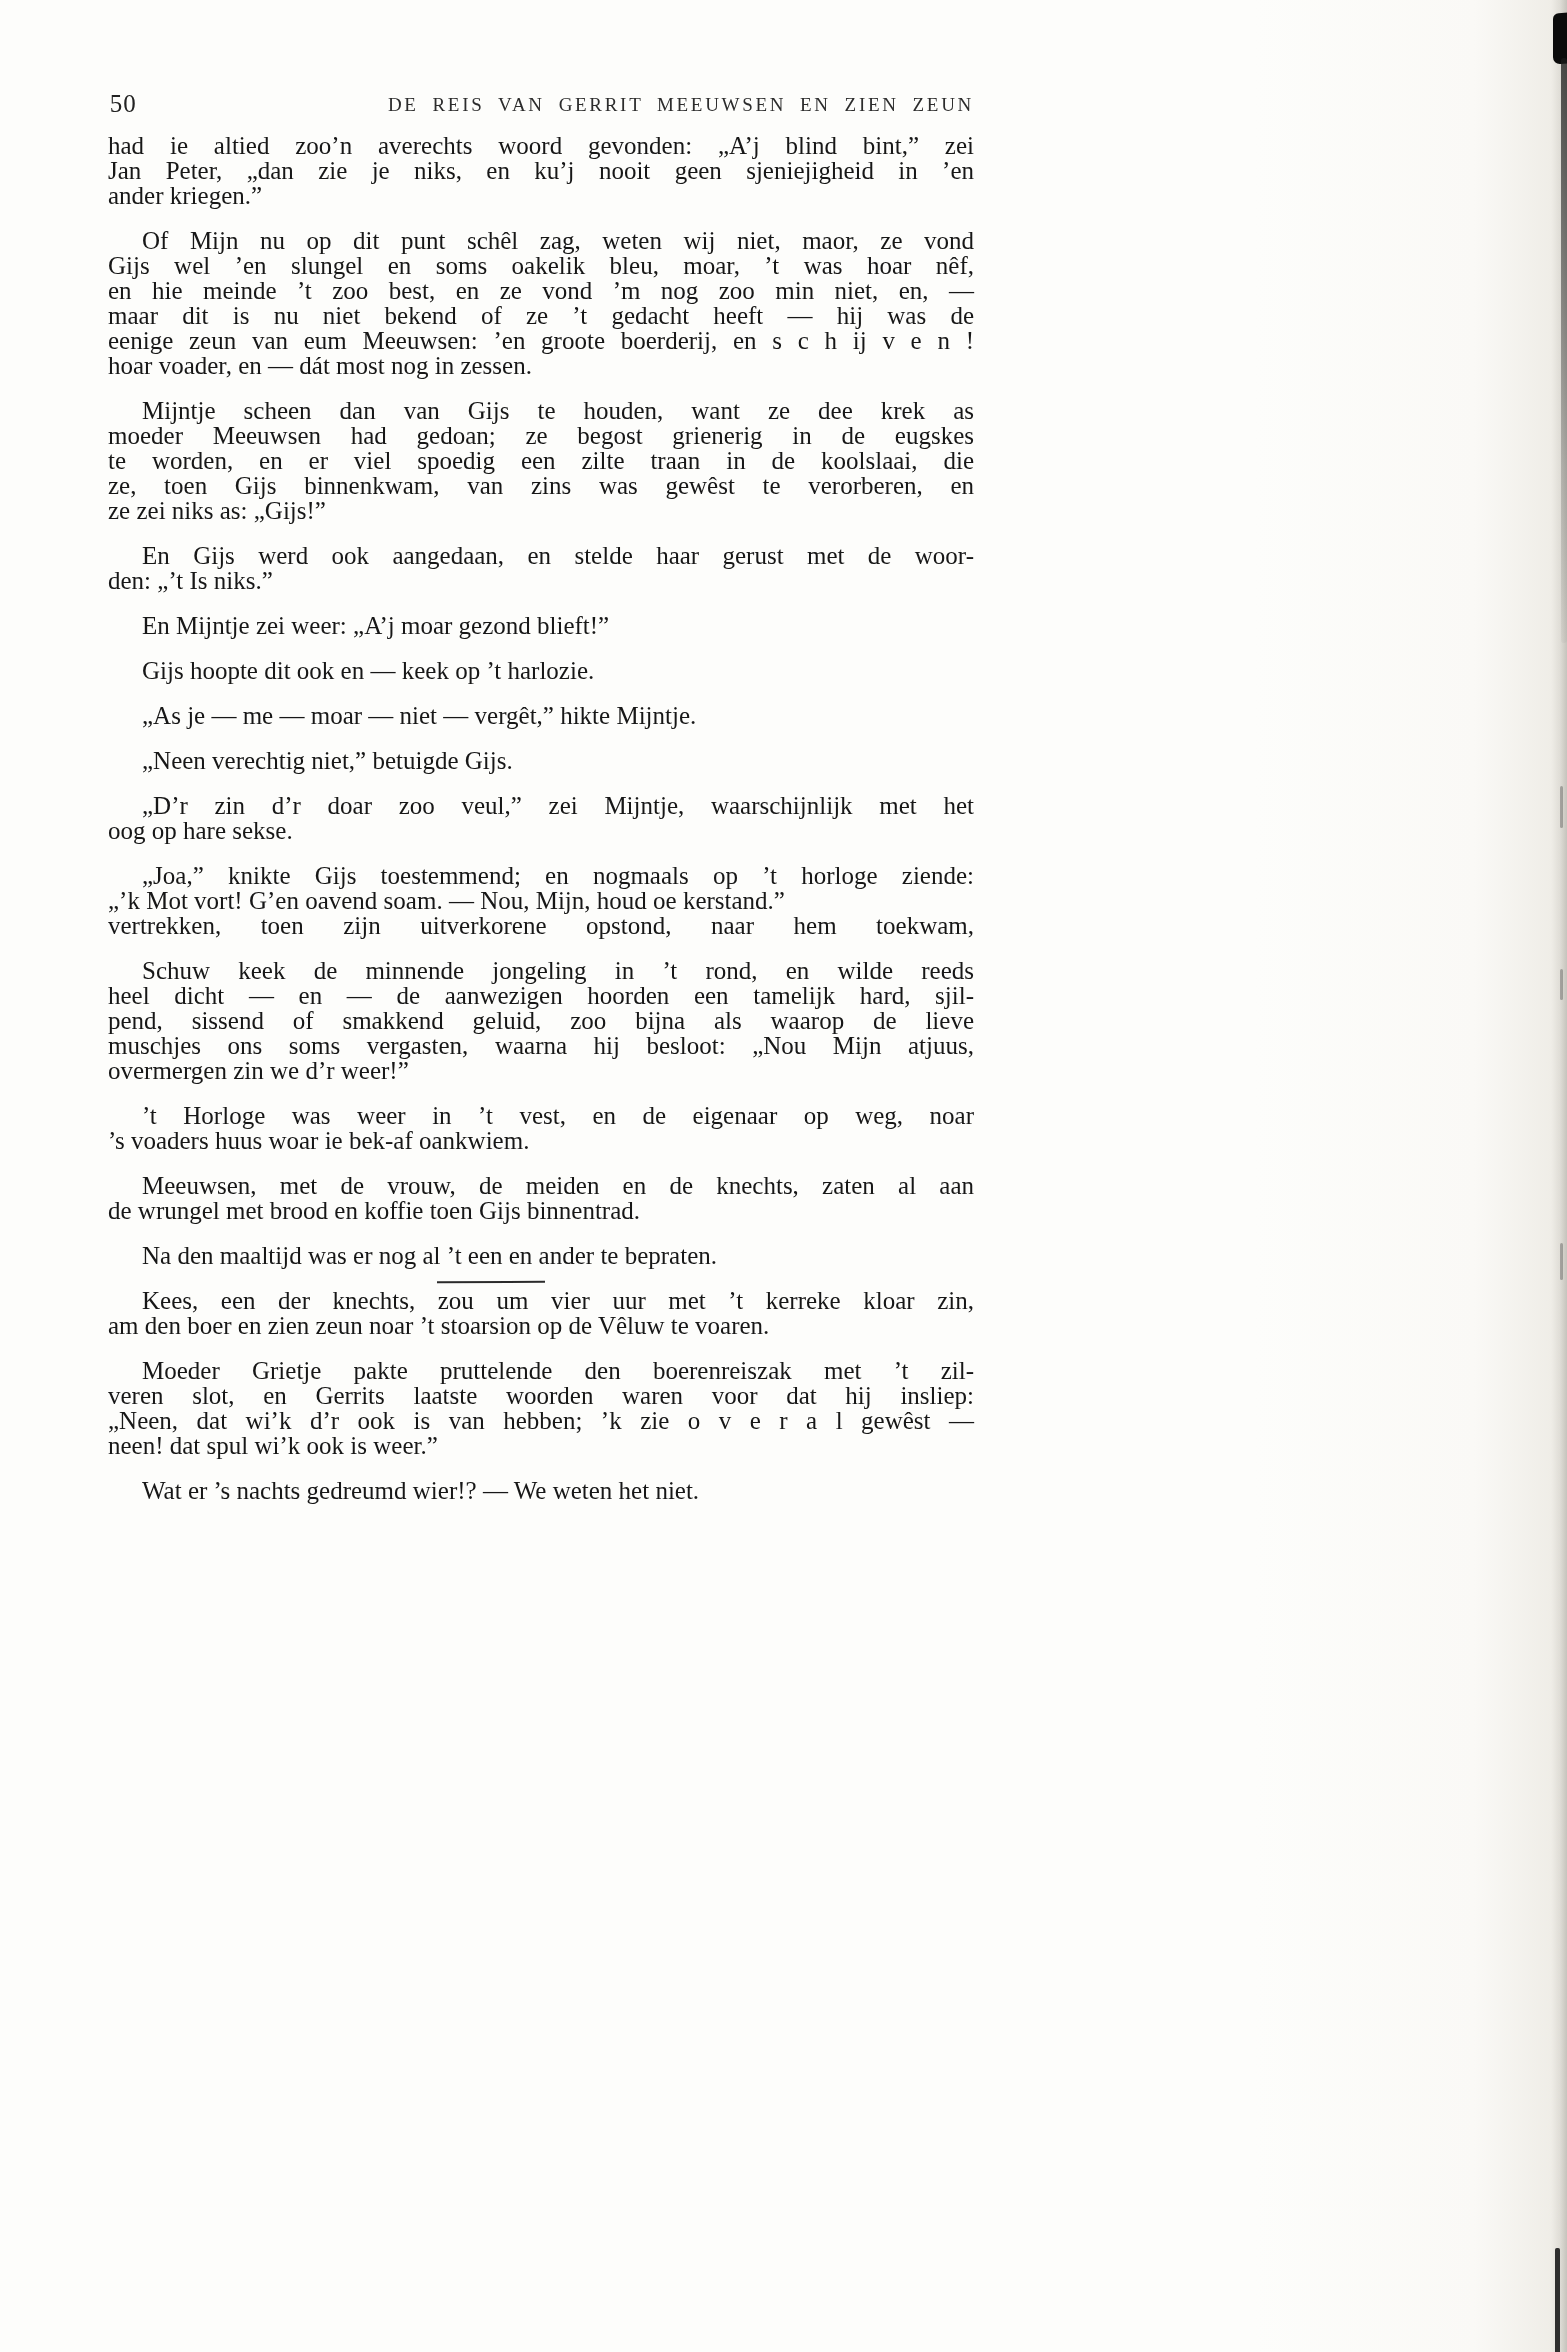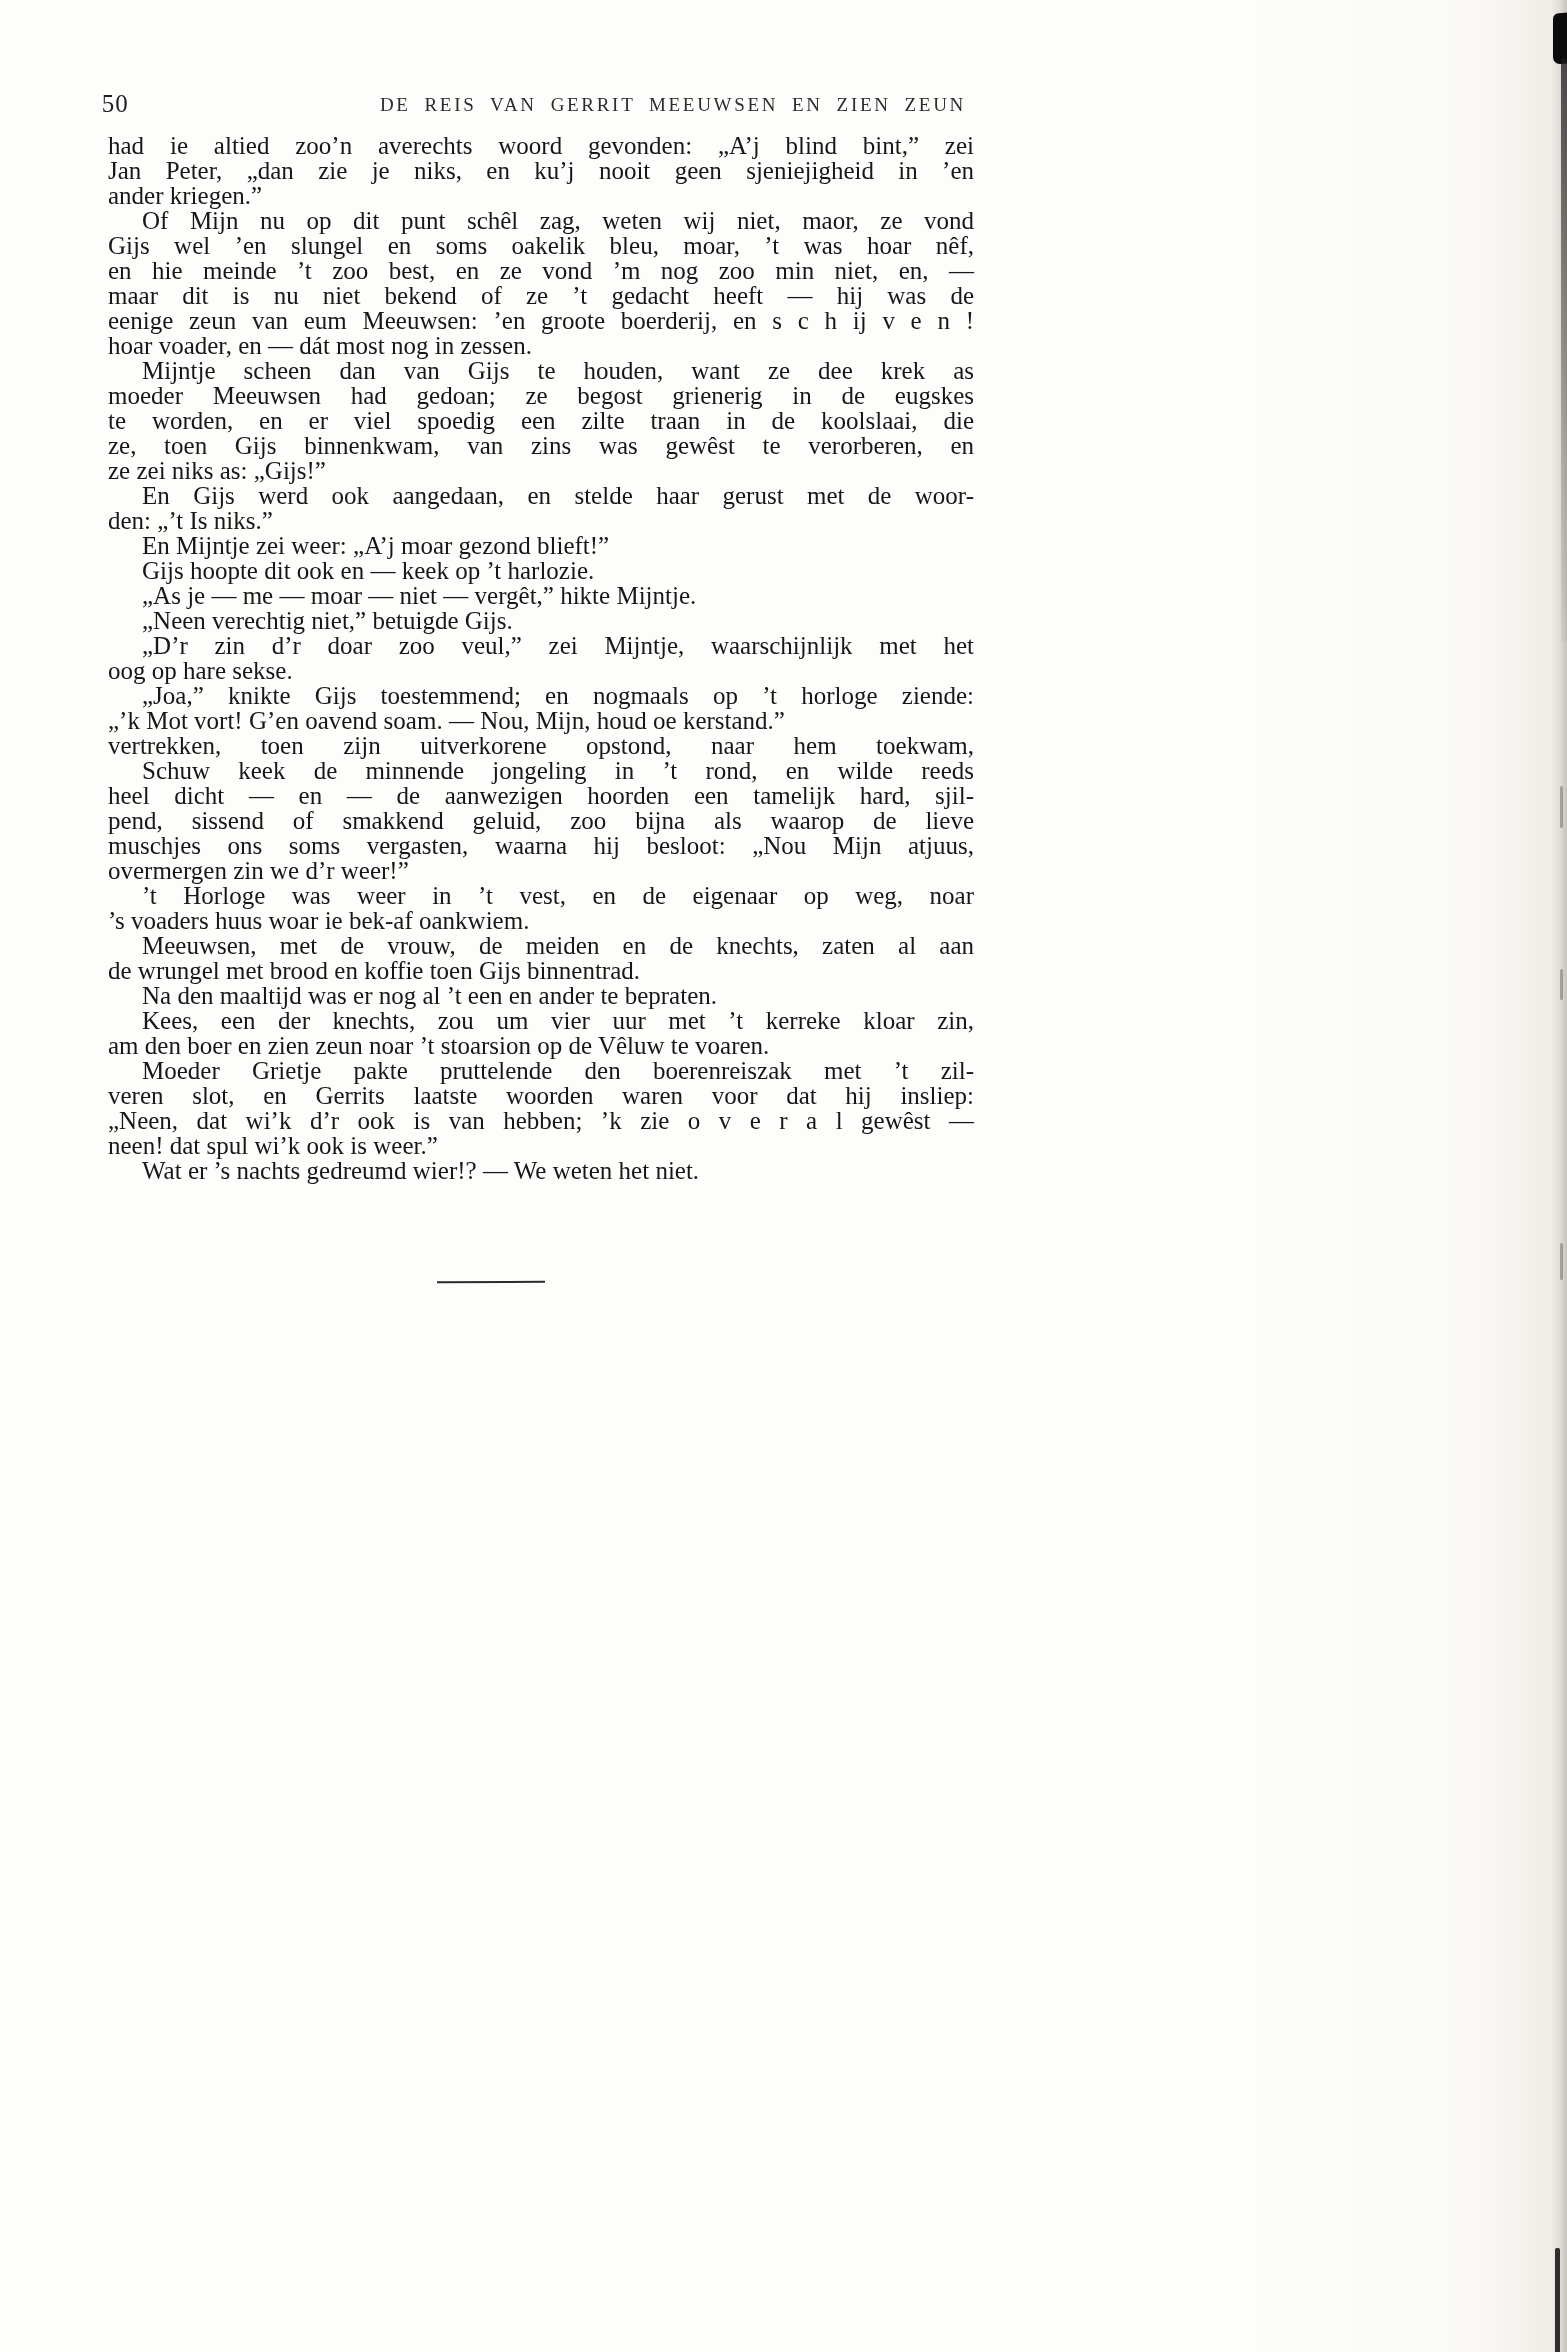--- a/index.html
+++ b/index.html
@@ -18,21 +18,21 @@
   .page {
     position: absolute;
     inset: 0;
     background: linear-gradient(90deg, #fdfdfb 0%, #fdfdfb 80%, #faf9f6 94%, #efede7 99%, #e2dfd7 100%);
     overflow: hidden;
   }
   
   .page-header {
     position: absolute;
     top: 88px;
-    left: 100px;
+    left: 108px;
     width: 866px;
     height: 37px;
   }
   .page-number {
     position: absolute;
     left: 1.8px;
     top: 1.8px;
     font-size: 25px;
     letter-spacing: 0.9px;
     color: #222;
@@ -58,21 +58,21 @@
     color: #171717;
     text-rendering: optimizeLegibility;
   }
   .para { margin: 0; }
   .line {
     text-align: justify;
     text-align-last: justify;
     text-justify: inter-word;
   }
   .line.last { text-align-last: left; }
-  .line.indent { text-indent: 34px; }
+  .line.indent { text-indent: 34px; margin-top: 20px; }
   
   .end-rule {
     position: absolute;
     top: 1281px;
     left: 437px;
     width: 108px;
     height: 1.8px;
     background: #2b2b2b;
     transform: rotate(-0.2deg);
   }

